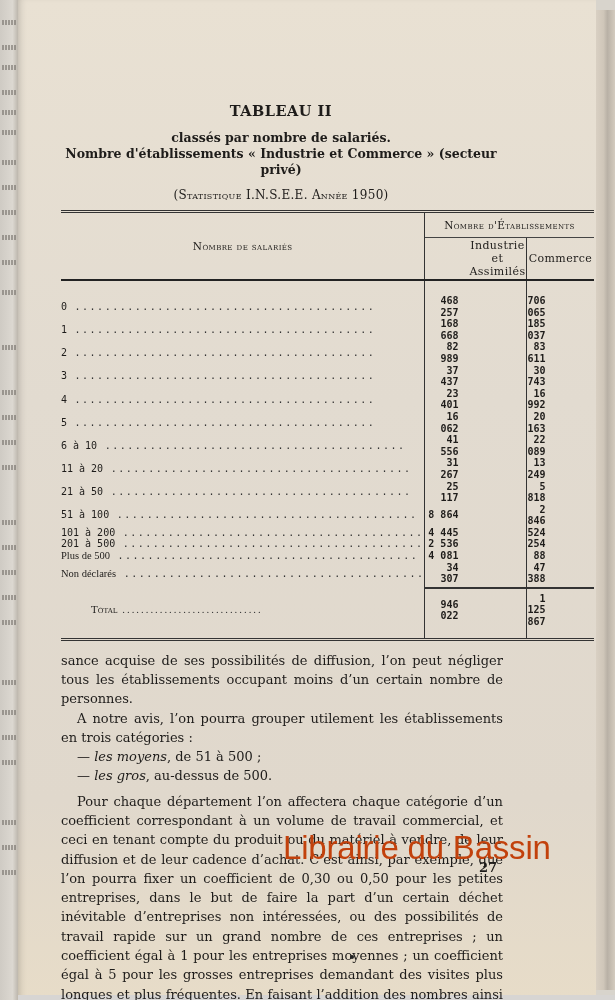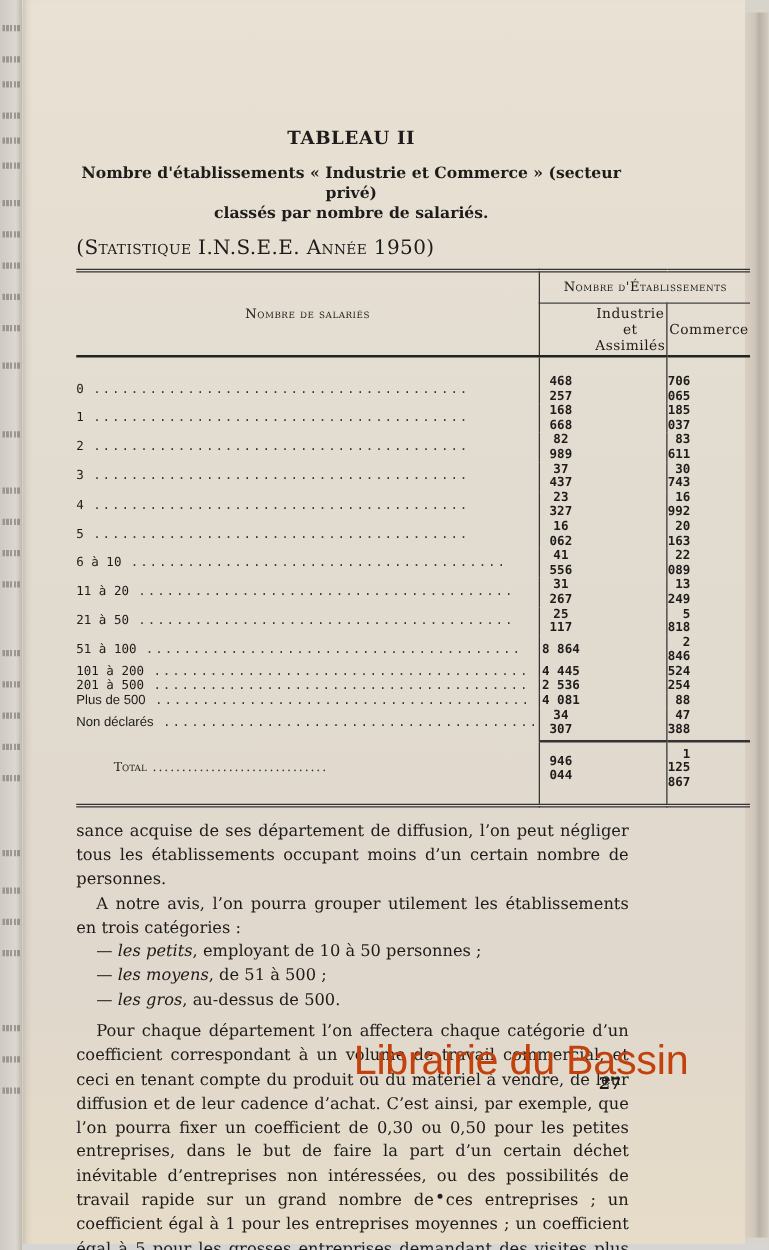--- a/index.html
+++ b/index.html
@@ -27,42 +27,42 @@
   .page-edge {
     position: absolute; left: 596px; top: 10px; width: 19px; height: 980px;
     background: linear-gradient(90deg, #d9d0c3 0%, #cfc6b9 40%, #b9b1a6 60%, #d3cbbf 100%);
   }
   .top-strip { position:absolute; left:18px; top:0; width:578px; height:8px; background:#e3e3e1; }
   .bottom-strip { position:absolute; left:18px; bottom:0; width:597px; height:5px; background:#d7d5d3; }
 
   .content { position: absolute; left: 61px; top: 100px; width: 440px; }
   .t-title { text-align: center; font-size: 14.5px; letter-spacing: .5px; margin: 0; height: 22px; line-height: 22px; }
   .t-sub { text-align: center; font-weight: bold; font-size: 12.5px; line-height: 16px; margin-top: 8px; }
-  .t-source { text-align: left; font-size: 16px; margin-top: 10px; font-variant: small-caps; letter-spacing: .3px; }
+  .t-source { text-align: center; font-size: 12px; margin-top: 10px; font-variant: small-caps; letter-spacing: .3px; }
 
   table.data {
     margin-top: 8px; width: 440px; border-collapse: collapse;
     border-top: 3px double #333; border-bottom: 3px double #333;
     font-size: 10.5px;
   }
   table.data th { font-weight: normal; font-variant: small-caps; letter-spacing: .4px; font-size: 10.5px; margin-left: 24px; }
   .th-label { width: 180px; border-right: 1px solid #333; vertical-align: middle; padding: 8px 4px; border-bottom: 2px solid #222; }
   .th-group { border-bottom: 1px solid #444; height: 22px; font-size: 10px; }
   .th-col { font-variant: normal !important; font-size: 11px !important; height: 24px; border-bottom: 2px solid #222; }
   .th-col.first { border-right: 1px solid #333; padding-left: 44px; }
   td { padding: 0; line-height: 11.6px; }
   td.lbl {
     font-family: "DejaVu Sans Mono", monospace; font-size: 10px; white-space: nowrap; overflow: hidden;
     border-right: 1px solid #333; padding-left: 0; width: 180px;
   }
   td.lbl .lbl-text { font-family: "DejaVu Sans Mono", monospace; }
-  td.lbl.named .lbl-text { font-family: Liberation Sans, sans-serif; font-size: 10.5px; }
+  td.lbl.named .lbl-text { font-family: Liberation Serif, serif; font-size: 10.5px; }
   td.lbl .dots { color:#333; letter-spacing: 1.5px; }
   td.num { text-align: right; font-family: "DejaVu Sans Mono", monospace; font-weight: bold; font-size: 10px; }
-  td.num.ind { padding-right: 68px; border-right: 1px solid #333; width: 82px; text-align: center; }
+  td.num.ind { padding-right: 68px; border-right: 1px solid #333; width: 82px; }
   td.num.com { padding-right: 48px; margin-left: 44px; }
   tr.first td { padding-top: 14px; }
   tr.last-data td { padding-bottom: 2px; }
   tr.total td { padding-top: 4px; padding-bottom: 10px; border-top: 2px solid #333; }
   tr.total td.lbl { border-top: none; padding-left: 30px; font-family: "DejaVu Serif", serif; font-variant: small-caps; }
 
   .body-text { margin-top: 10px; font-size: 13px; line-height: 19.3px; text-align: justify; width: 442px; }
   .body-text p { margin: 0; }
   .body-text p.indent { text-indent: 16px; }
   .body-text p.item { padding-left: 16px; }
@@ -111,22 +111,22 @@
   <div class="ghost" style="top:870px"></div>
 </div>
 <div class="top-strip"></div>
 <div class="page"></div>
 <div class="page-edge"></div>
 <div class="bottom-strip"></div>
 
 <div class="content">
   <h2 class="t-title">TABLEAU II</h2>
   <div class="t-sub">
+    <div>classés par nombre de salariés.</div>
     <div>Nombre d'établissements « Industrie et Commerce » (secteur privé)</div>
-    <div>classés par nombre de salariés.</div>
   </div>
   <div class="t-source">(Statistique I.N.S.E.E. Année 1950)</div>
 
   <table class="data">
     <thead>
       <tr>
         <th class="th-label" rowspan="2">Nombre de salariés</th>
         <th class="th-group" colspan="2">Nombre d'Établissements</th>
       </tr>
       <tr>
@@ -150,21 +150,21 @@
           <td class="num ind">82 989</td>
           <td class="num com">83 611</td>
         </tr>
         <tr>
           <td class="lbl"><span class="lbl-text">3</span><span class="dots"> ........................................</span></td>
           <td class="num ind">37 437</td>
           <td class="num com">30 743</td>
         </tr>
         <tr>
           <td class="lbl"><span class="lbl-text">4</span><span class="dots"> ........................................</span></td>
-          <td class="num ind">23 327</td>
+          <td class="num ind">23 401</td>
           <td class="num com">16 992</td>
         </tr>
         <tr>
           <td class="lbl"><span class="lbl-text">5</span><span class="dots"> ........................................</span></td>
           <td class="num ind">16 062</td>
           <td class="num com">20 163</td>
         </tr>
         <tr>
           <td class="lbl"><span class="lbl-text">6 à 10</span><span class="dots"> ........................................</span></td>
           <td class="num ind">41 556</td>
@@ -200,30 +200,29 @@
           <td class="num ind">4 081</td>
           <td class="num com">88</td>
         </tr>
         <tr class=" last-data">
           <td class="lbl named"><span class="lbl-text">Non déclarés</span><span class="dots"> ........................................</span></td>
           <td class="num ind">34 307</td>
           <td class="num com">47 388</td>
         </tr>
         <tr class="total">
           <td class="lbl"><span>Total</span><span class="dots"> ..............................</span></td>
-          <td class="num ind">946 044</td>
+          <td class="num ind">946 022</td>
           <td class="num com">1 125 867</td>
         </tr>
       </tbody>
   </table>
 
   <div class="body-text">
-    <p>sance acquise de ses département de diffusion, l’on peut négliger tous les établissements occupant moins d’un certain nombre de personnes.</p>
+    <p>sance acquise de ses possibilités de diffusion, l’on peut négliger tous les établissements occupant moins d’un certain nombre de personnes.</p>
     <p class="indent">A notre avis, l’on pourra grouper utilement les établissements en trois catégories :</p>
-    <p class="item"><span>— </span><i>les petits</i><span>, employant de 10 à 50 personnes ;</span></p>
     <p class="item"><span>— </span><i>les moyens</i><span>, de 51 à 500 ;</span></p>
     <p class="item"><span>— </span><i>les gros</i><span>, au-dessus de 500.</span></p>
     <p class="indent" style="margin-top:6px">Pour chaque département l’on affectera chaque catégorie d’un coefficient correspondant à un volume de travail commercial, et ceci en tenant compte du produit ou du matériel à vendre, de leur diffusion et de leur cadence d’achat. C’est ainsi, par exemple, que l’on pourra fixer un coefficient de 0,30 ou 0,50 pour les petites entreprises, dans le but de faire la part d’un certain déchet inévitable d’entreprises non intéressées, ou des possibilités de travail rapide sur un grand nombre de ces entreprises ; un coefficient égal à 1 pour les entreprises moyennes ; un coefficient égal à 5 pour les grosses entreprises demandant des visites plus longues et plus fréquentes. En faisant l’addition des nombres ainsi obtenus, l’on obtiendra un chiffre par département. Ce chiffre sera lui-même affecté d’un coefficient, supérieur, égal ou inférieur à l’unité pour tenir compte de l’importance des entreprises du</p>
   </div>
 </div>
 
 <div class="page-num">27</div>
 <div class="dot-mark"></div>
 <div class="watermark" style="color: #c2410c;">Librairie du Bassin</div>
 

